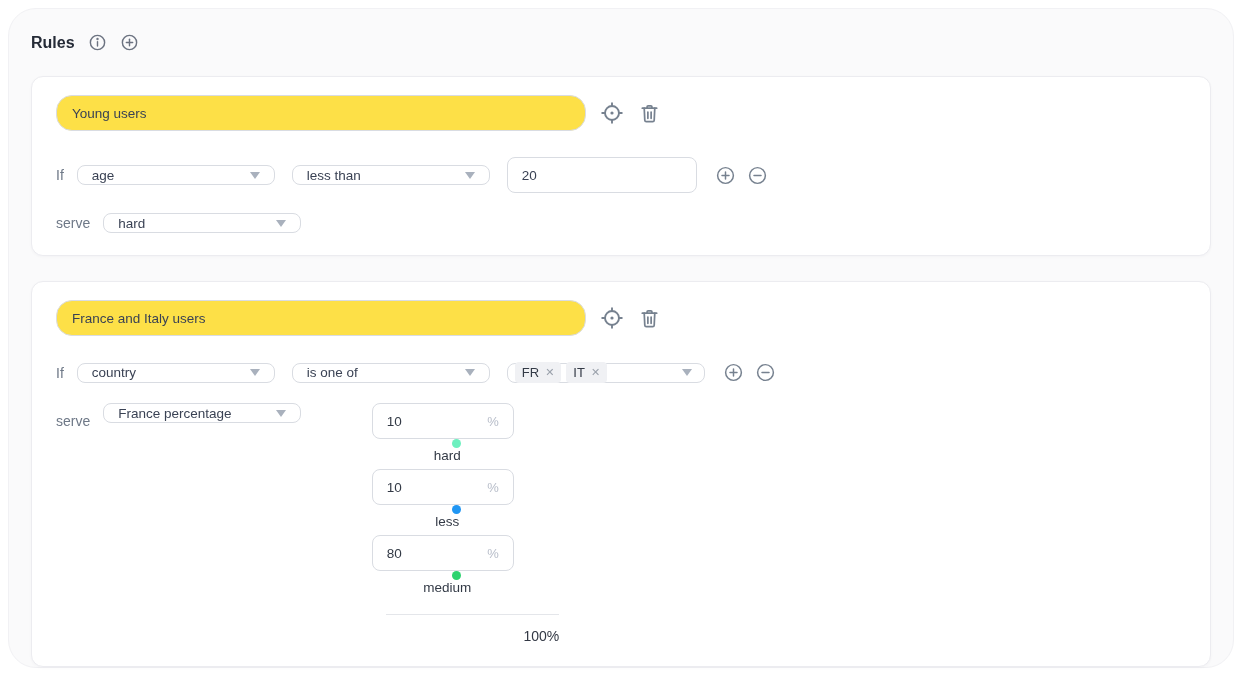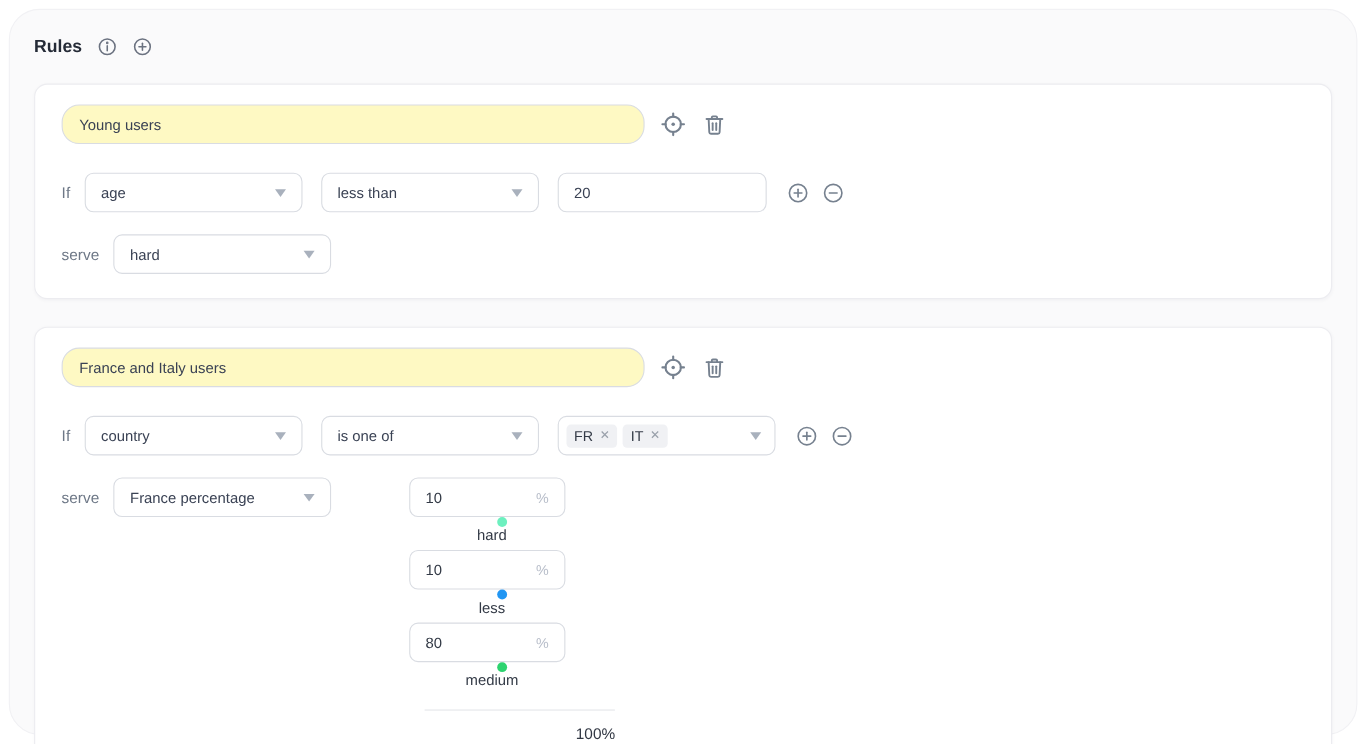--- a/index.html
+++ b/index.html
@@ -55,40 +55,40 @@
     gap: 14px;
   }
   .name-input {
     width: 498px;
     height: 34px;
     border: 1px solid #d9dce2;
     border-radius: 16px;
     padding: 0 15px;
     font-size: 13.5px;
     color: #3a4254;
-    background: #fef9c3;
+    background: #fde047;
     outline: none;
     box-sizing: content-box;
     font-family: "Liberation Sans", sans-serif;
   }
   .row {
     display: flex;
     align-items: center;
   }
   .cond-row { margin-top: 26px; }
   .serve-row { margin-top: 20px; }
   .row-label {
     color: #6e7887;
     font-size: 14px;
     margin-right: 13px;
     white-space: nowrap;
   }
   .select {
     width: 198px;
-    height: 36px;
+    height: 20px;
     border: 1px solid #d9dce2;
     border-radius: 8px;
     background: #fff;
     display: flex;
     align-items: center;
     justify-content: space-between;
     padding: 0 14px;
     font-size: 13.5px;
     color: #3a4254;
     cursor: pointer;

